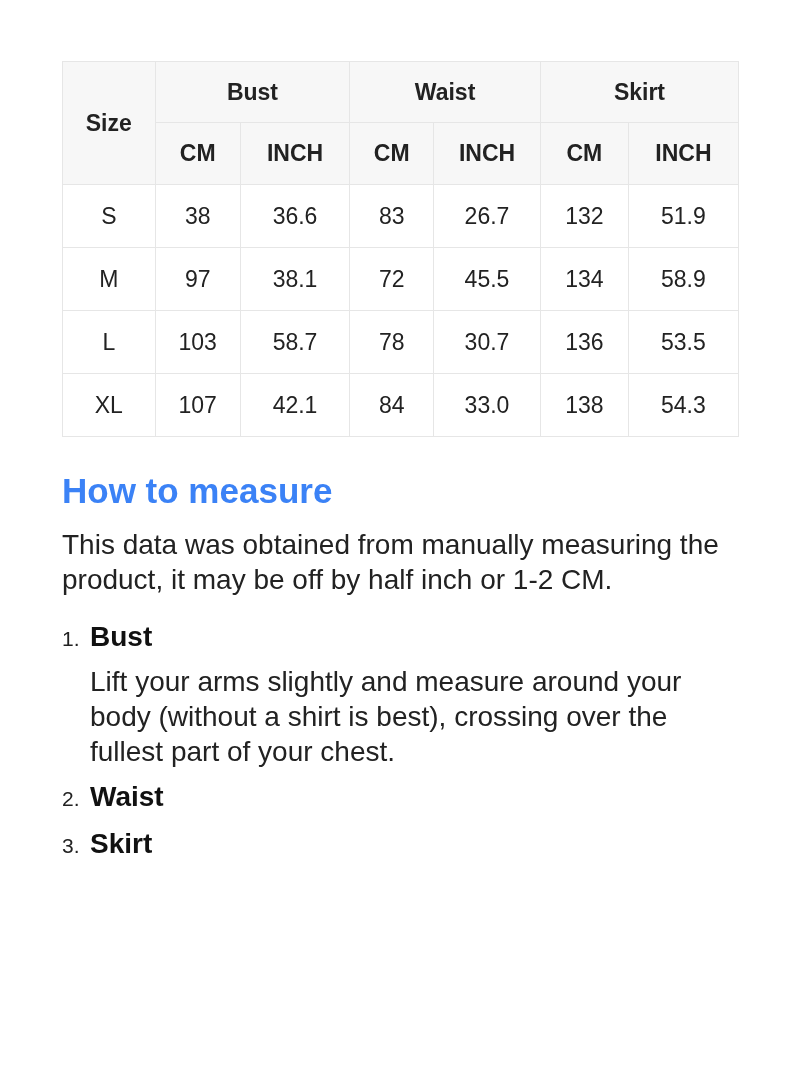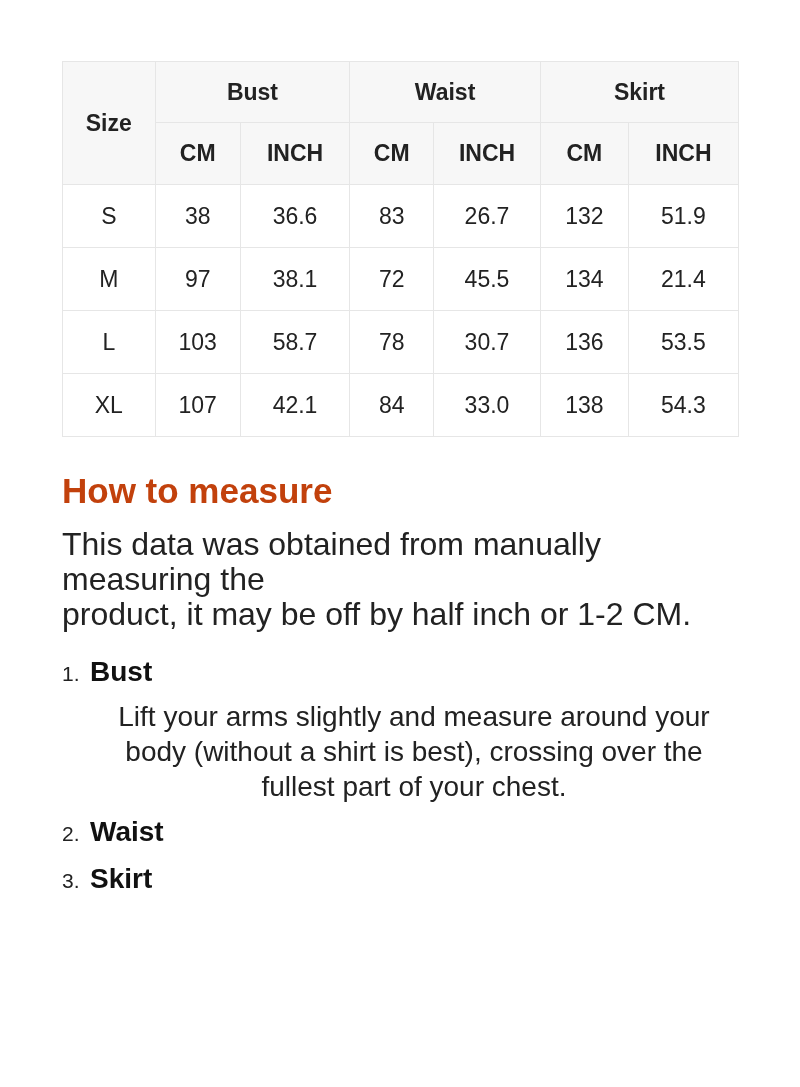--- a/index.html
+++ b/index.html
@@ -47,25 +47,25 @@
   col.c-in2   { width: 15.8%; }
   col.c-cm3   { width: 13.0%; }
   col.c-in3   { width: 16.3%; }
 
   
   .htm-heading {
     margin-top: 33px;
     font-size: 35px;
     font-weight: bold;
     line-height: 1.2;
-    color: #c2410c;
+    color: #3b82f6;
   }
   .htm-intro {
     margin-top: 15px;
-    font-size: 32px;
+    font-size: 28px;
     line-height: 35px;
     white-space: pre-line;
   }
   .steps { margin-top: 22px; }
   .step + .step { margin-top: 10px; }
   .step-header {
     display: flex;
     align-items: baseline;
   }
   .step-number {
@@ -80,21 +80,20 @@
     font-weight: bold;
     line-height: 35px;
     color: #111111;
   }
   .step-description {
     margin-top: 8px;
     padding-left: 28px;
     font-size: 28px;
     line-height: 35px;
     white-space: pre-line;
-    text-align: center;
   }
 </style>
 </head>
 <body>
 
 <div class="page">
 
   <table class="size-chart">
     <colgroup>
       <col class="c-size">
@@ -131,21 +130,21 @@
         <td>132</td>
         <td>51.9</td>
       </tr>
       <tr>
         <td>M</td>
         <td>97</td>
         <td>38.1</td>
         <td>72</td>
         <td>45.5</td>
         <td>134</td>
-        <td>21.4</td>
+        <td>58.9</td>
       </tr>
       <tr>
         <td>L</td>
         <td>103</td>
         <td>58.7</td>
         <td>78</td>
         <td>30.7</td>
         <td>136</td>
         <td>53.5</td>
       </tr>

